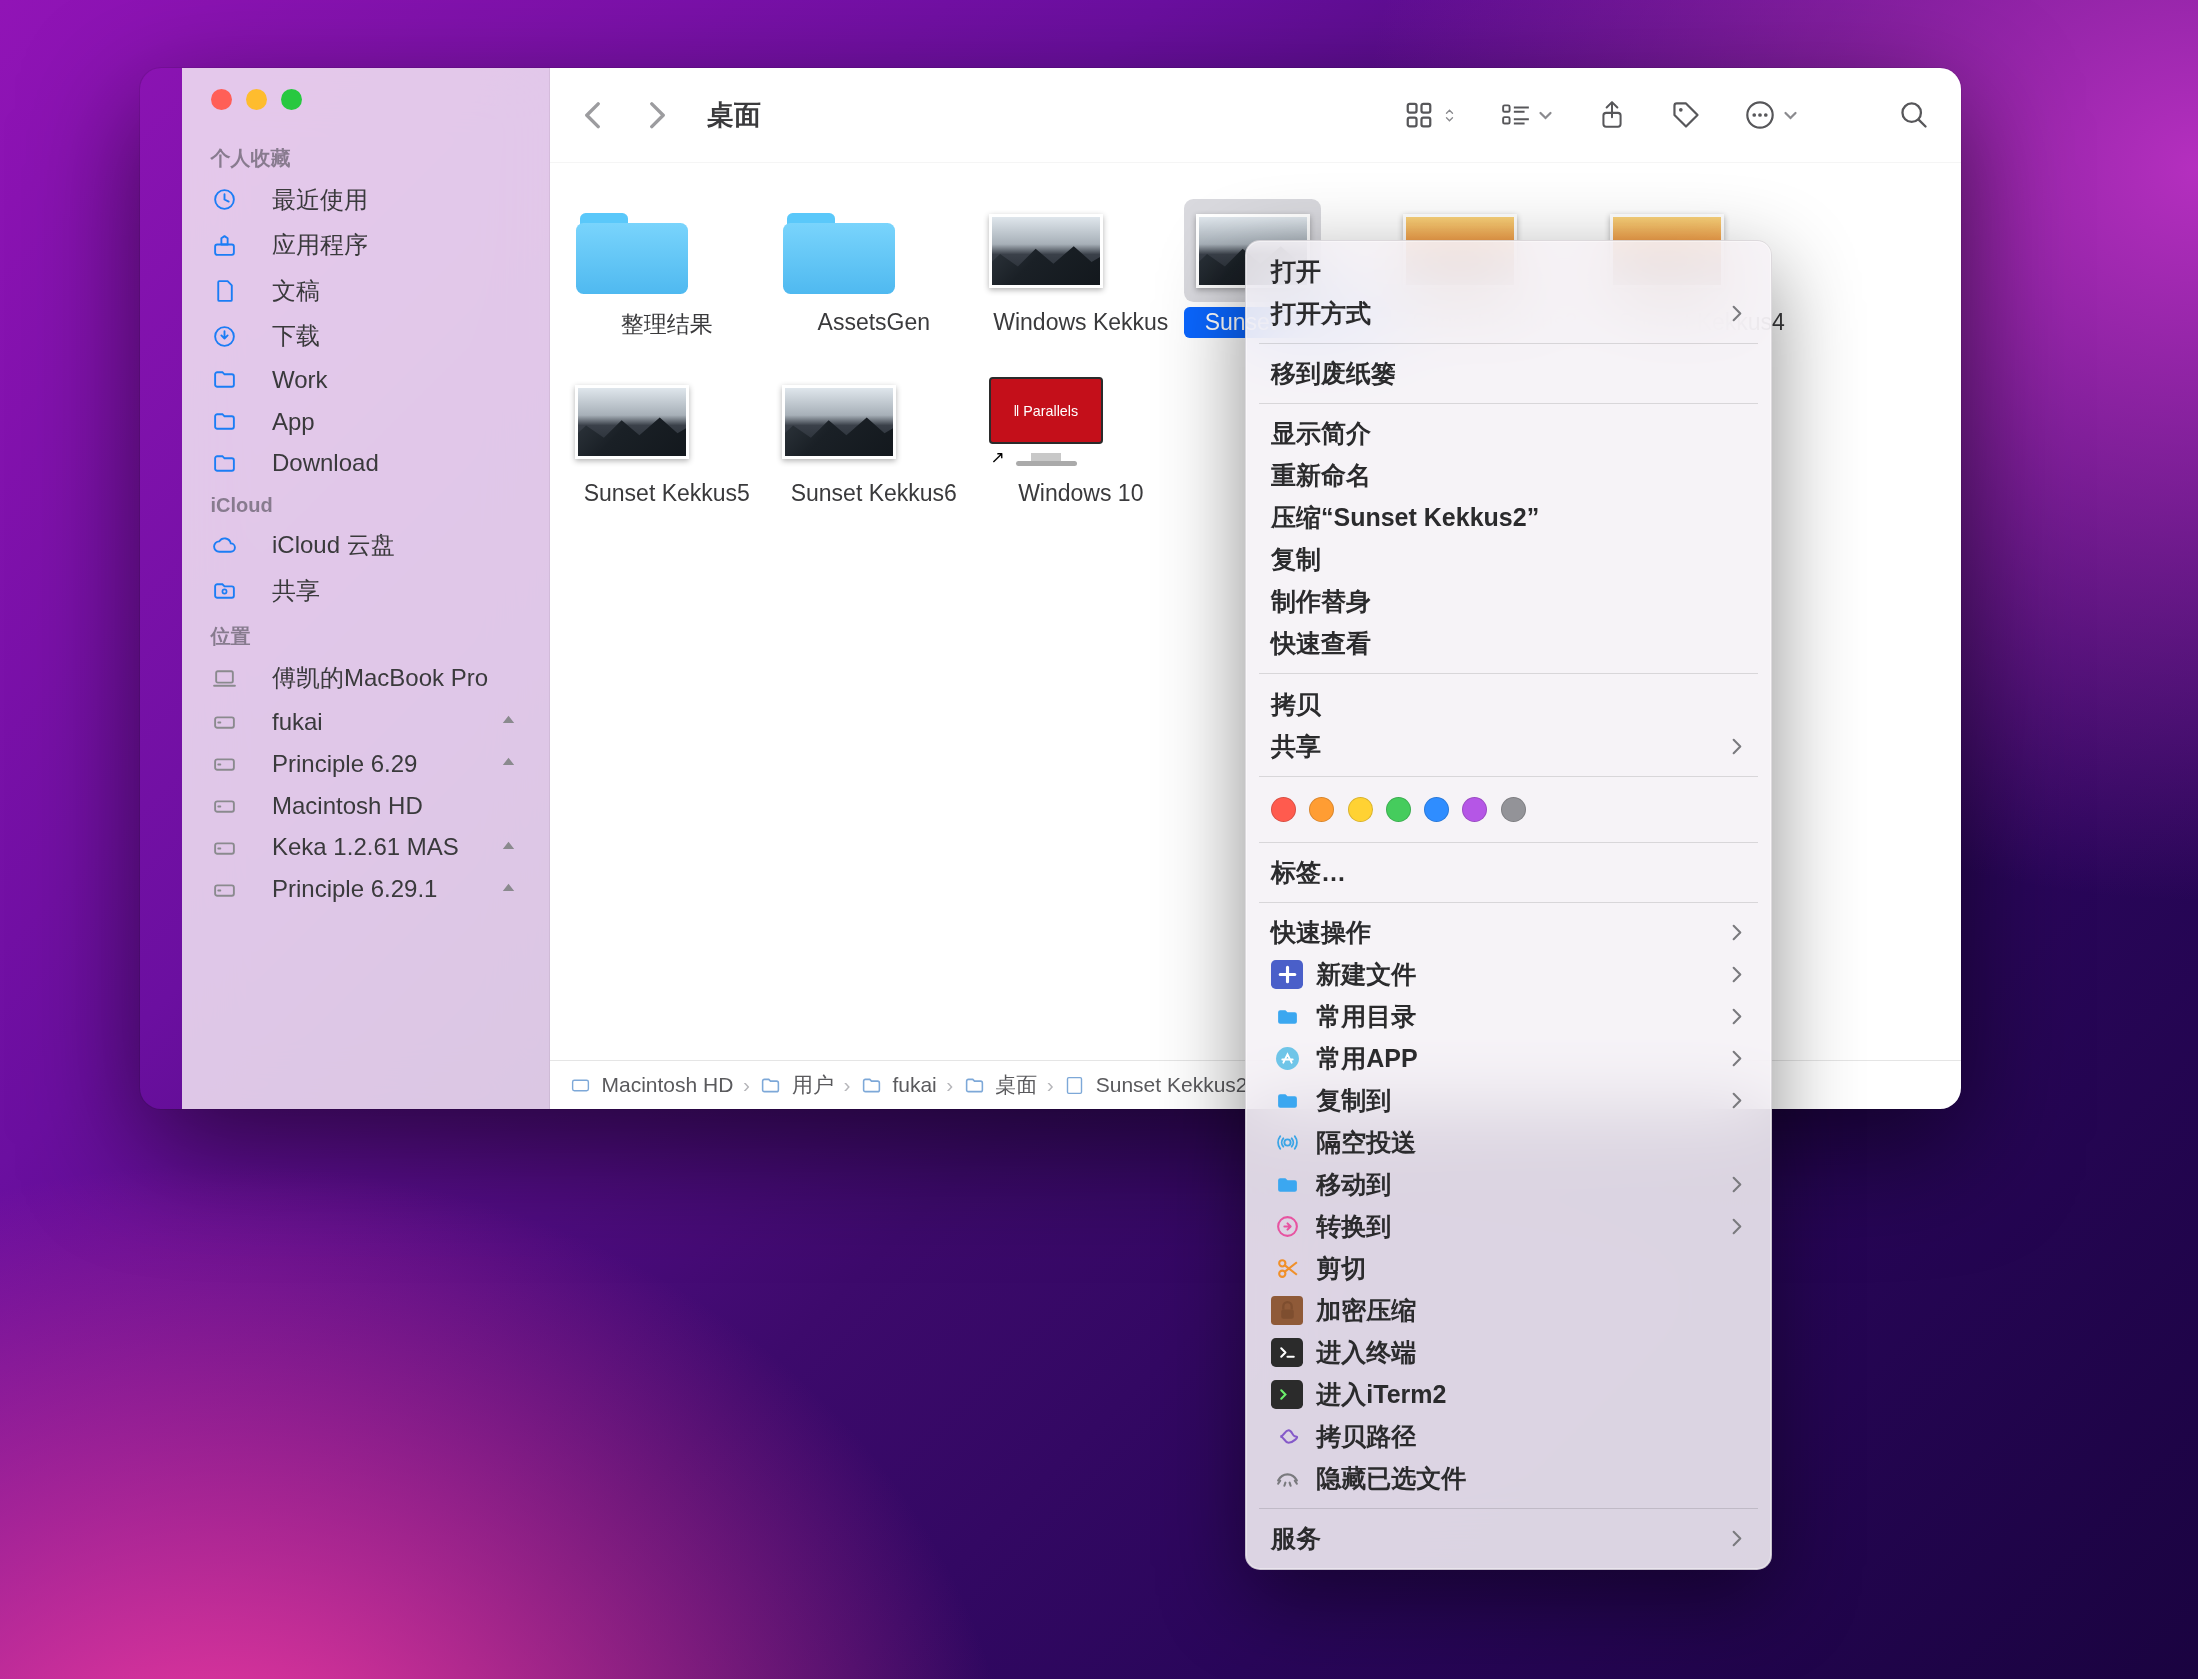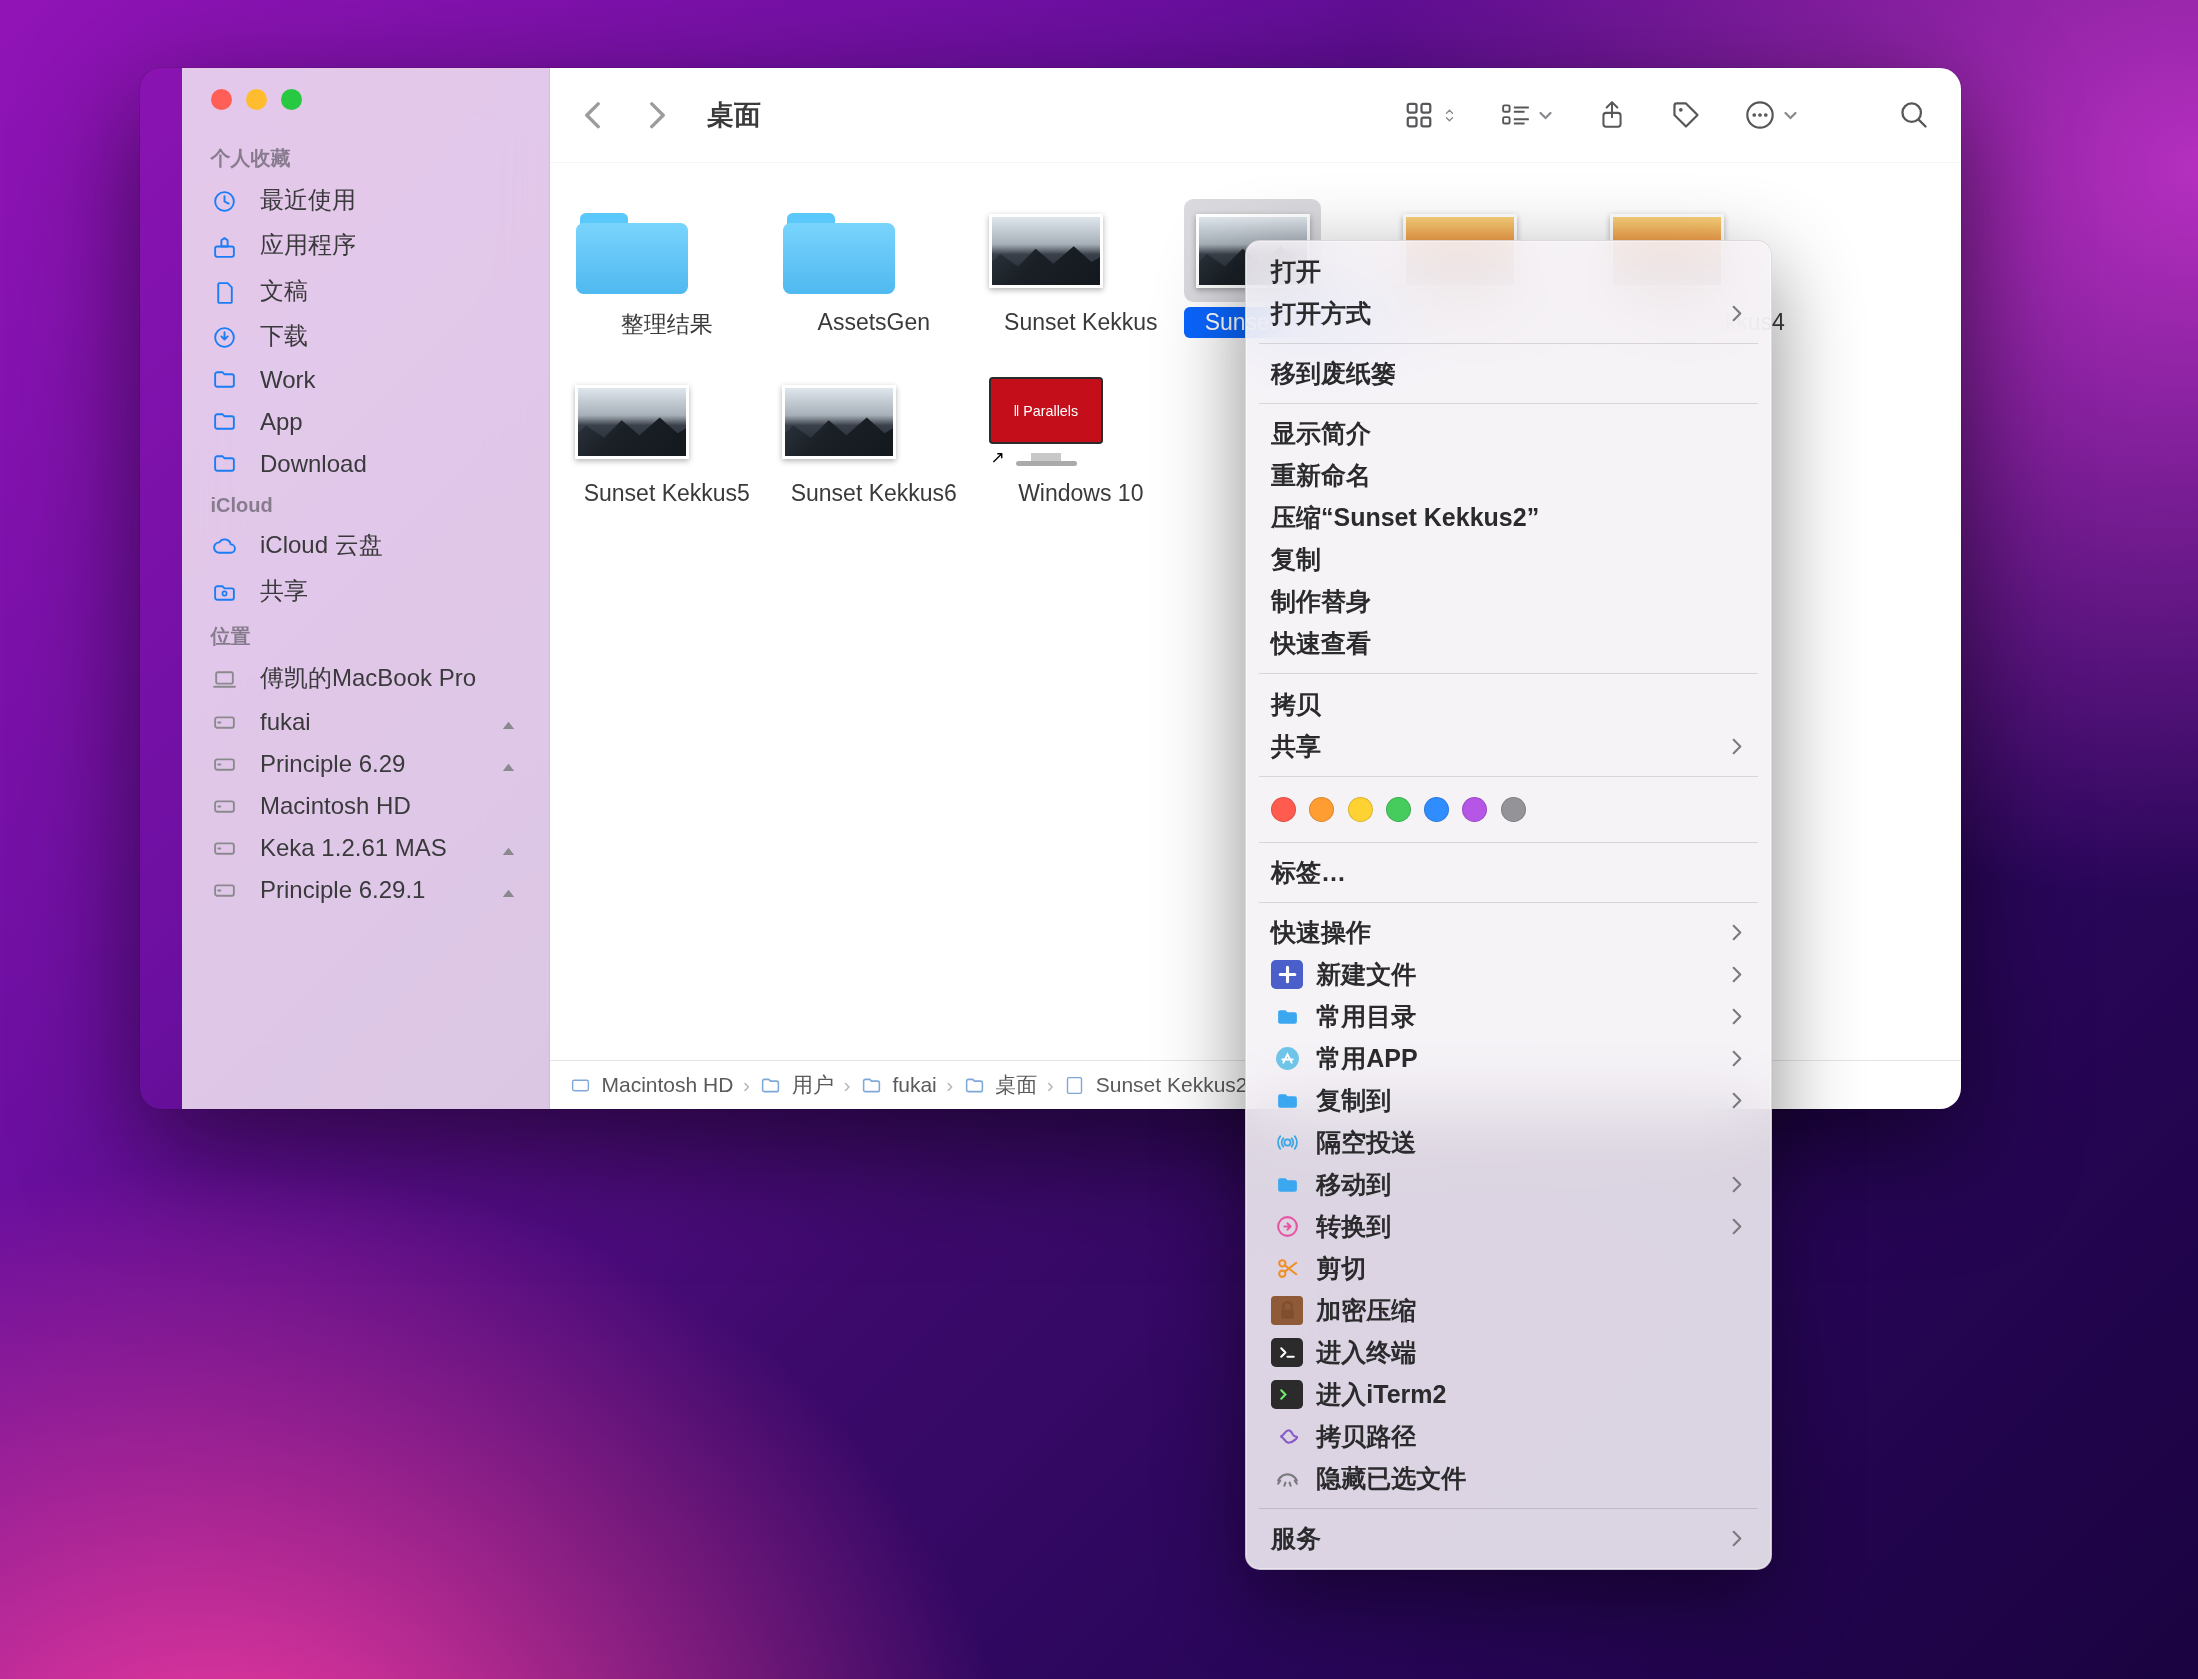--- a/index.html
+++ b/index.html
@@ -30,21 +30,21 @@
   padding:21px 4px 0 0;
   overflow:hidden;
   color:#4a4a4a;
   margin-left:42px;
 }
 .traffic { display:flex; gap:14.3px; padding:0 0 25px 28.5px; }
 .traffic span { width:21px; height:21px; border-radius:50%; }
 .t-red{background:#ff5f57;} .t-yel{background:#febc2e;} .t-grn{background:#28c840;}
 
 .side-section-hdr { font-size:20px; color:rgba(60,60,67,.55); font-weight:600; padding:9.5px 0 5.7px 28.5px; }
-.side-item { display:flex; align-items:flex-end; gap:21px; padding:6.7px 28.5px 6.7px 28.5px; font-size:24px; color:#3a3a3c; cursor:default; }
+.side-item { display:flex; align-items:center; gap:33px; padding:6.7px 28.5px 6.7px 28.5px; font-size:24px; color:#3a3a3c; cursor:default; }
 .side-item .ic { width:28.5px; height:28.5px; display:flex; align-items:center; justify-content:center; color:#1b7df5; flex-shrink:0;}
 .side-item .ic.gray { color:#8a8a8e; }
 .side-item .eject { margin-left:auto; color:#8a8a8e; }
 .side-item .eject svg{width:17px;height:17px;}
 
 
 .mainpane { flex:1; display:flex; flex-direction:column; background:#fff; }
 .toolbar {
   height:95px; display:flex; align-items:center; padding:0 32px 0 19px;
   border-bottom:1px solid rgba(0,0,0,.04);
@@ -381,21 +381,21 @@
         <div class="file">
     <div class="thumb">
             <div class="folder-ic"></div>
           </div>
     <div class="file-label">AssetsGen</div>
   </div>
         <div class="file">
     <div class="thumb">
             <div class="img-thumb mtn"></div>
           </div>
-    <div class="file-label">Sunset Kekkus</div>
+    <div class="file-label">Windows Kekkus</div>
   </div>
         <div class="file selected">
     <div class="thumb">
             <div class="img-thumb mtn"></div>
           </div>
     <div class="file-label">Sunset Kekkus2</div>
   </div>
         <div class="file">
     <div class="thumb">
             <div class="img-thumb orange"></div>

